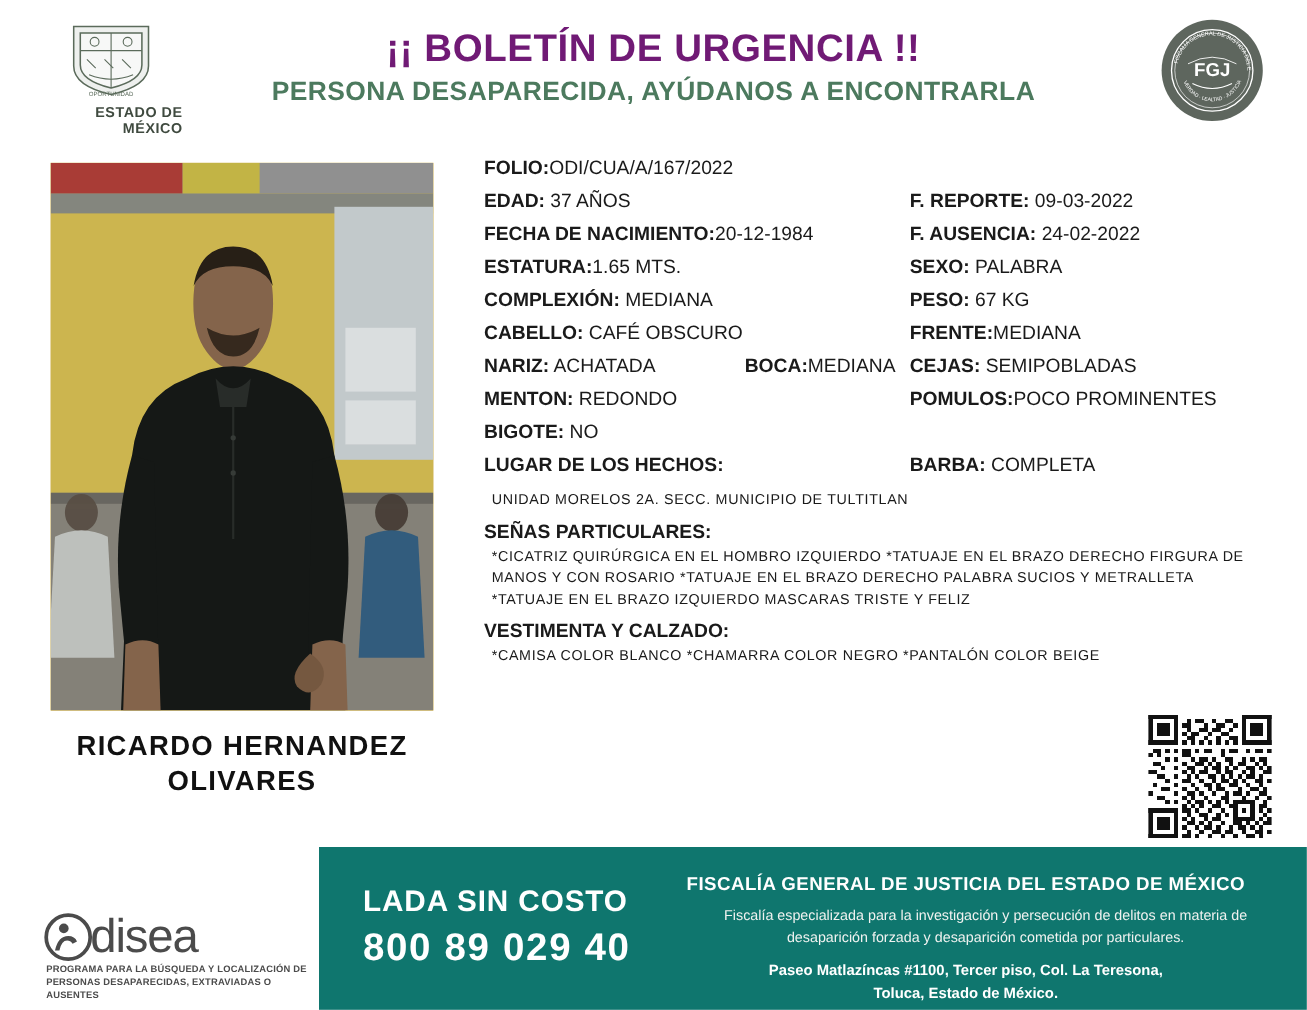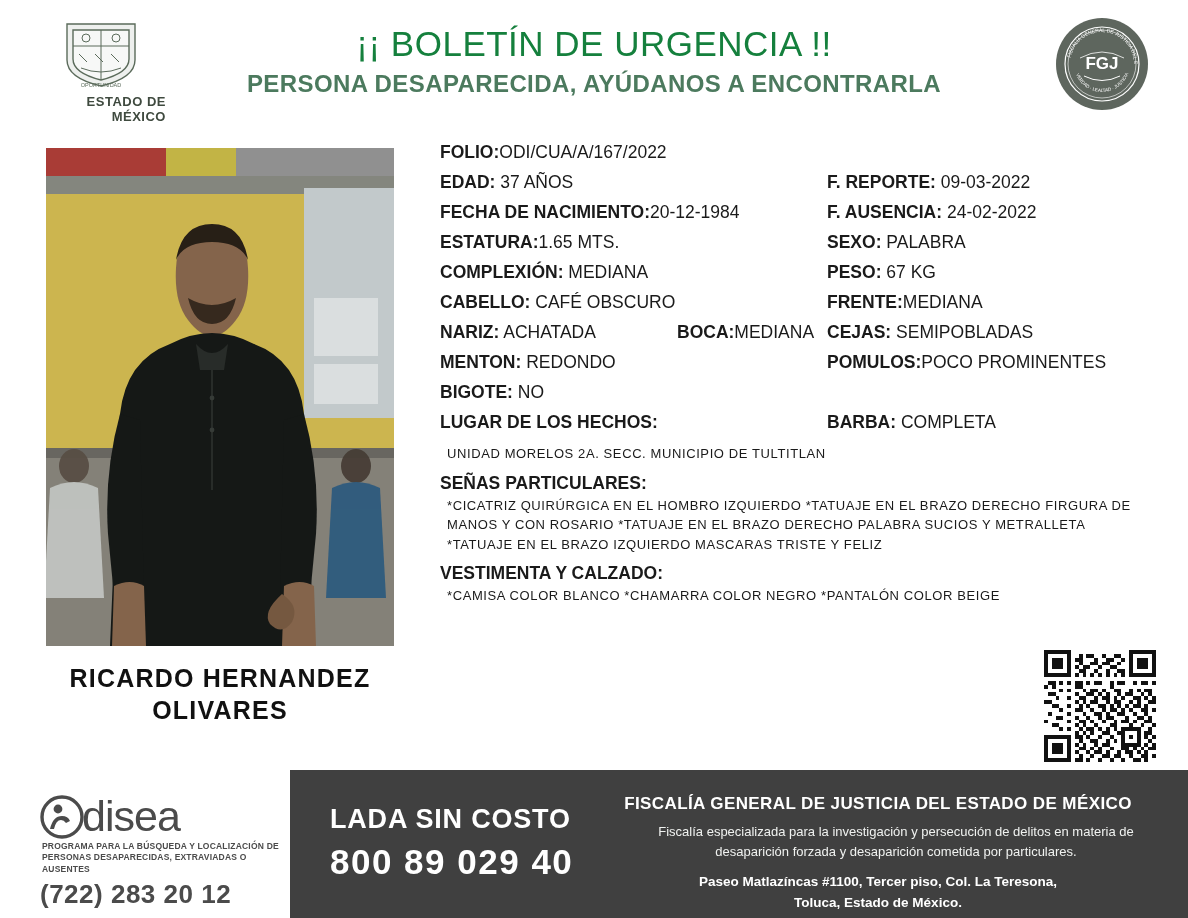--- a/index.html
+++ b/index.html
@@ -18,22 +18,22 @@
   .emblem {
     position:absolute; left:36px; top:18px; width:130px; text-align:center;
   }
   .emblem .shield { width:84px; height:72px; margin:0 auto; display:block; }
   .emblem .edomex {
     font-size:13px; font-weight:bold; letter-spacing:.5px; color:#3f4a3f;
     margin-top:4px; text-align:right;
   }
   .titleblock { position:absolute; left:0; right:0; top:24px; text-align:center; }
   .titleblock h1 {
-    margin:0; font-size:35px; font-weight:normal; letter-spacing:.5px;
-    color:#15803d;
+    margin:0; font-size:35px; font-weight:bold; letter-spacing:.5px;
+    color:#701a75;
   }
   .titleblock h2 {
     margin:6px 0 0 0; font-size:24px; font-weight:bold; letter-spacing:.4px;
     color:#4c7a5e;
   }
   .fgj {
     position:absolute; right:38px; top:16px; width:96px; height:96px;
   }
 
   
@@ -81,21 +81,21 @@
   .odisea-sub {
     font-size:8.5px; font-weight:bold; color:#4b4b4b; letter-spacing:.2px;
     line-height:1.35; margin-top:2px; margin-left:2px;
   }
   .odisea-phone {
     font-size:26px; font-weight:bold; color:#4b4b4b; letter-spacing:.5px;
     margin-top:4px;
   }
   .greybar {
     position:absolute; left:290px; bottom:0; width:898px; height:148px;
-    background:#404040;
+    background:#0f766e;
   }
   .lada { position:absolute; left:40px; top:34px; color:#fff; }
   .lada .l1 { font-size:27px; font-weight:bold; letter-spacing:.8px; }
   .lada .l2 { font-size:35px; font-weight:bold; letter-spacing:1.5px; margin-top:7px; }
   .fgj-text {
     position:absolute; left:300px; right:22px; top:24px; color:#fff; text-align:center;
   }
   .fgj-text .t1 { font-size:17px; font-weight:bold; letter-spacing:.4px; }
   .fgj-text .t2 { font-size:13px; line-height:1.55; margin-top:8px; color:#f0f2f0;margin-left:36px; }
   .fgj-text .t3 { font-size:13.5px; font-weight:bold; line-height:1.5; margin-top:10px; }
@@ -551,17 +551,16 @@
     <div class="odisea">
       <div class="odisea-logo">
         <svg class="odisea-mark" viewBox="0 0 44 44">
           <circle cx="22" cy="22" r="20" fill="none" stroke="#4b4b4b" stroke-width="3.4"></circle>
           <circle cx="18" cy="14" r="4.4" fill="#4b4b4b"></circle>
           <path d="M10 34 q3 -13 12 -13 q6 0 8 5 l-4 2 q-2 -3 -5 -3 q-5 0 -7 9 z" fill="#4b4b4b"></path>
         </svg>
         <div class="odisea-word">disea</div>
       </div>
       <div class="odisea-sub">PROGRAMA PARA LA BÚSQUEDA Y LOCALIZACIÓN DE PERSONAS DESAPARECIDAS, EXTRAVIADAS  O AUSENTES</div>
-      <div class="odisea-phone">(722) 283 20 12</div>
     </div>
   </div>
 
 </div>
 
 </body></html>

